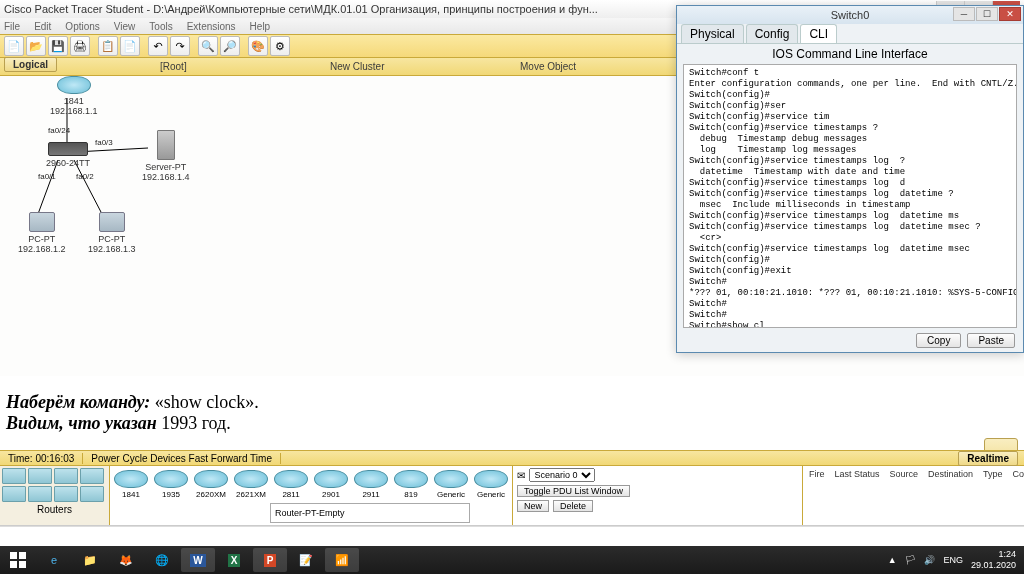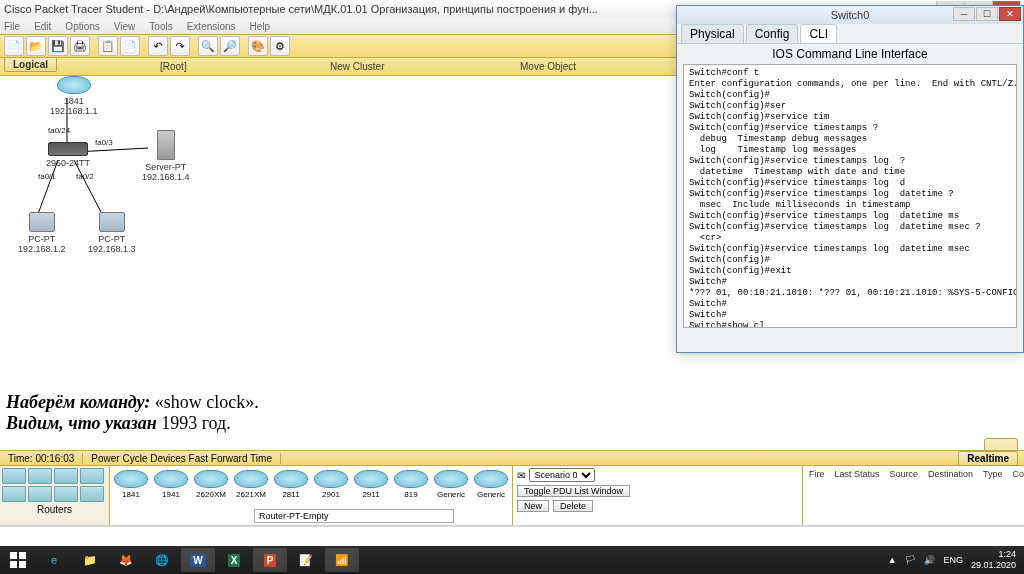--- a/index.html
+++ b/index.html
@@ -60,21 +60,21 @@
 .timebar .cell { padding: 0 8px; border-right: 1px solid #c9a93a; }
 .timebar .realtime { margin-left: auto; background: linear-gradient(#f9eec1,#efd987); border: 1px solid #b9a050; border-radius: 2px; padding: 1px 8px; font-weight: bold; margin-right: 6px; }
 .device-panel { height: 60px; background: #fff; border-bottom: 1px solid #ccc; display: flex; }
 .device-panel .cat { width: 110px; background: #f4efe0; border-right: 1px solid #c9a93a; padding: 2px; }
 .device-panel .cat .row { display: flex; gap: 2px; margin-bottom: 2px; }
 .device-panel .cat .cell { width: 24px; height: 16px; background: linear-gradient(#bde2ec,#8fc6d4); border: 1px solid #6ba0ab; border-radius: 1px; }
 .device-panel .cat .label { font-size: 10px; text-align: center; }
 .device-panel .models { flex: 1; display: flex; align-items: flex-start; padding: 4px; gap: 6px; position: relative; }
 .device-panel .model { text-align: center; font-size: 8px; }
 .device-panel .model .shape { width: 34px; height: 18px; background: radial-gradient(#bfe8f6,#6cbfd8); border-radius: 50%/60%; border: 1px solid #4a8ea0; margin-bottom: 2px; }
-.device-panel .model-name-bar { position: absolute; left: 144px; bottom: 2px; width: 200px; height: 14px; background: #fff; border: 1px solid #aaa; font-size: 9px; padding: 0 4px; display:flex; align-items:center; }
+.device-panel .model-name-bar { position: absolute; left: 160px; bottom: 2px; width: 200px; height: 20px; background: #fff; border: 1px solid #aaa; font-size: 9px; padding: 0 4px; display:flex; align-items:center; }
 .device-panel .scenario { width: 290px; border-left: 1px solid #c9a93a; padding: 2px 4px; font-size: 10px; }
 .device-panel .scenario .row { display: flex; align-items: center; gap: 4px; margin-bottom: 3px; }
 .device-panel .scenario button { font-size: 9px; padding: 0 6px; background: linear-gradient(#fdfdfd,#e4e4e4); border: 1px solid #999; }
 .device-panel .scenario select { font-size: 9px; }
 .device-panel .headers { flex: 1; font-size: 9px; display: flex; gap: 10px; padding: 3px 6px; color: #333; white-space: nowrap; overflow: hidden; border-left: 1px solid #c9a93a;}
 .logobox { position:absolute; right:6px; bottom:102px; width:34px; height:34px; background: linear-gradient(#f9eec1,#efd987); border:1px solid #b9a050; border-radius: 3px; display:flex; align-items:center; justify-content:center; }
 
 
 .taskbar { position: absolute; left: 0; right: 0; bottom: 0; height: 28px; background: linear-gradient(#2b2b2b,#1a1a1a); display: flex; align-items: center; }
 .taskbar .start { width: 36px; height: 28px; display: flex; align-items: center; justify-content: center; }
@@ -214,20 +214,24 @@
 Switch#
 *??? 01, 00:10:21.1010: *??? 01, 00:10:21.1010: %SYS-5-CONFIG_I: Configured from console by console
 Switch#
 Switch#
 Switch#show cl
 Switch#show clock
 *0:15:44.13 UTC Mon Mar 1 1993
 Switch#
 Switch#
 Switch#</div>
+  <div class="cli-footer">
+    <button>Copy</button>
+    <button>Paste</button>
+  </div>
 </div>
 
 <div class="annotation">
   <div><span class="bold">Наберём команду:</span><span> «show clock».</span></div>
   <div><span class="bold">Видим, что указан</span><span> 1993 год.</span></div>
 </div>
 
 <div class="logobox">
   <span>⏱</span>
 </div>
@@ -254,21 +258,21 @@
         </div>
       <div class="label">Routers</div>
     </div>
     <div class="models">
       <div class="model">
           <div class="shape"></div>
           <div>1841</div>
         </div>
       <div class="model">
           <div class="shape"></div>
-          <div>1941</div>
+          <div>1935</div>
         </div>
       <div class="model">
           <div class="shape"></div>
           <div>2620XM</div>
         </div>
       <div class="model">
           <div class="shape"></div>
           <div>2621XM</div>
         </div>
       <div class="model">

